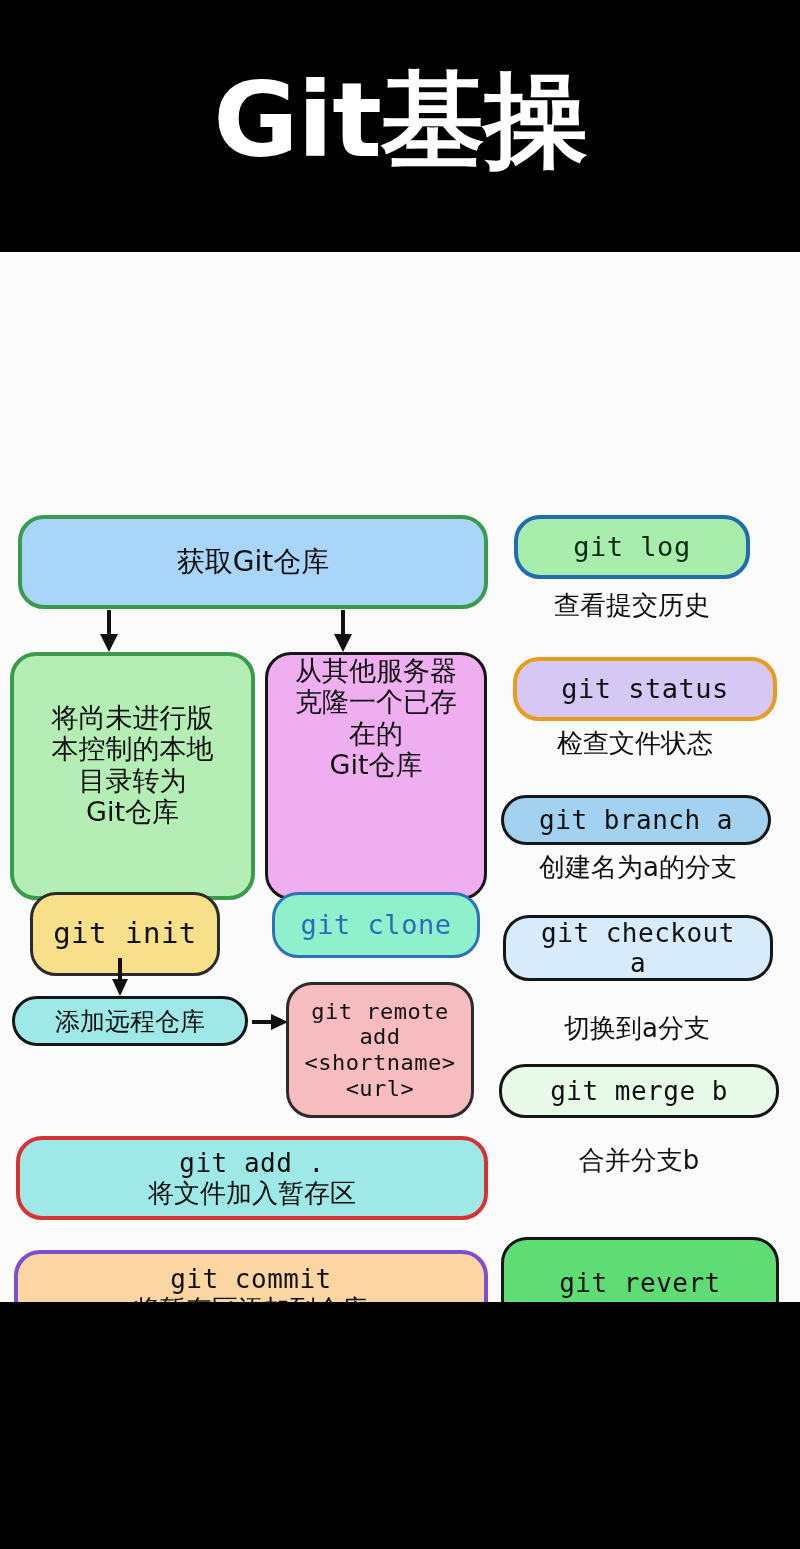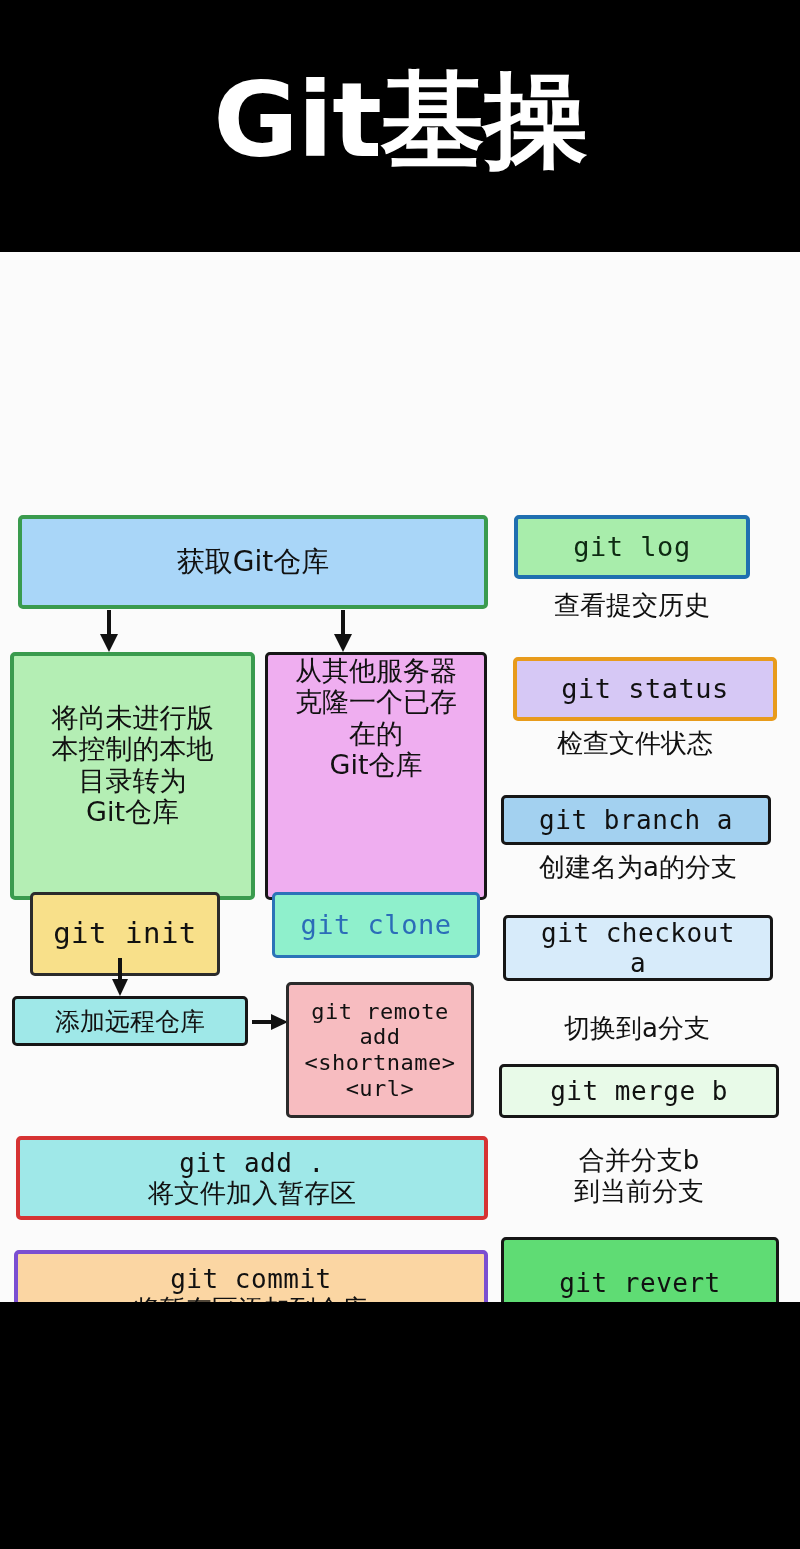--- a/index.html
+++ b/index.html
@@ -53,21 +53,21 @@
     left: 0; top: 1302px;
     width: 800px;
     height: 247px;
     background: #000000;
   }
   
   .node {
     position: absolute;
     box-sizing: border-box;
     border: 3px solid #161616;
-    border-radius: 5px;
+    border-radius: 26px;
     display: flex;
     flex-direction: column;
     align-items: center;
     justify-content: center;
     text-align: right;
     color: #111111;
     line-height: 1.16;
   }
   .mono {
     font-family: "DejaVu Sans Mono", "Liberation Mono", monospace;
@@ -255,21 +255,20 @@
       <span class="line">git checkout</span>
       <span class="line">a</span>
     </div>
     <div class="caption cn" id="c-checkout">切换到a分支</div>
 
     <div class="node mono" id="n-gitmerge">
       <span>git merge b</span>
     </div>
     <div class="caption cn" id="c-merge">
       <span class="line">合并分支b</span>
-      <span class="line">到当前分支</span>
     </div>
 
     <div class="node mono" id="n-gitrevert">
       <span class="line">git revert</span>
       <span class="line">&lt;commit-hash&gt;</span>
     </div>
     <div class="caption cn" id="c-revert">撤销提交</div>
 
     <div class="caption" id="c-hashnote">
       <span class="line mono-inline">commit-hash</span>

